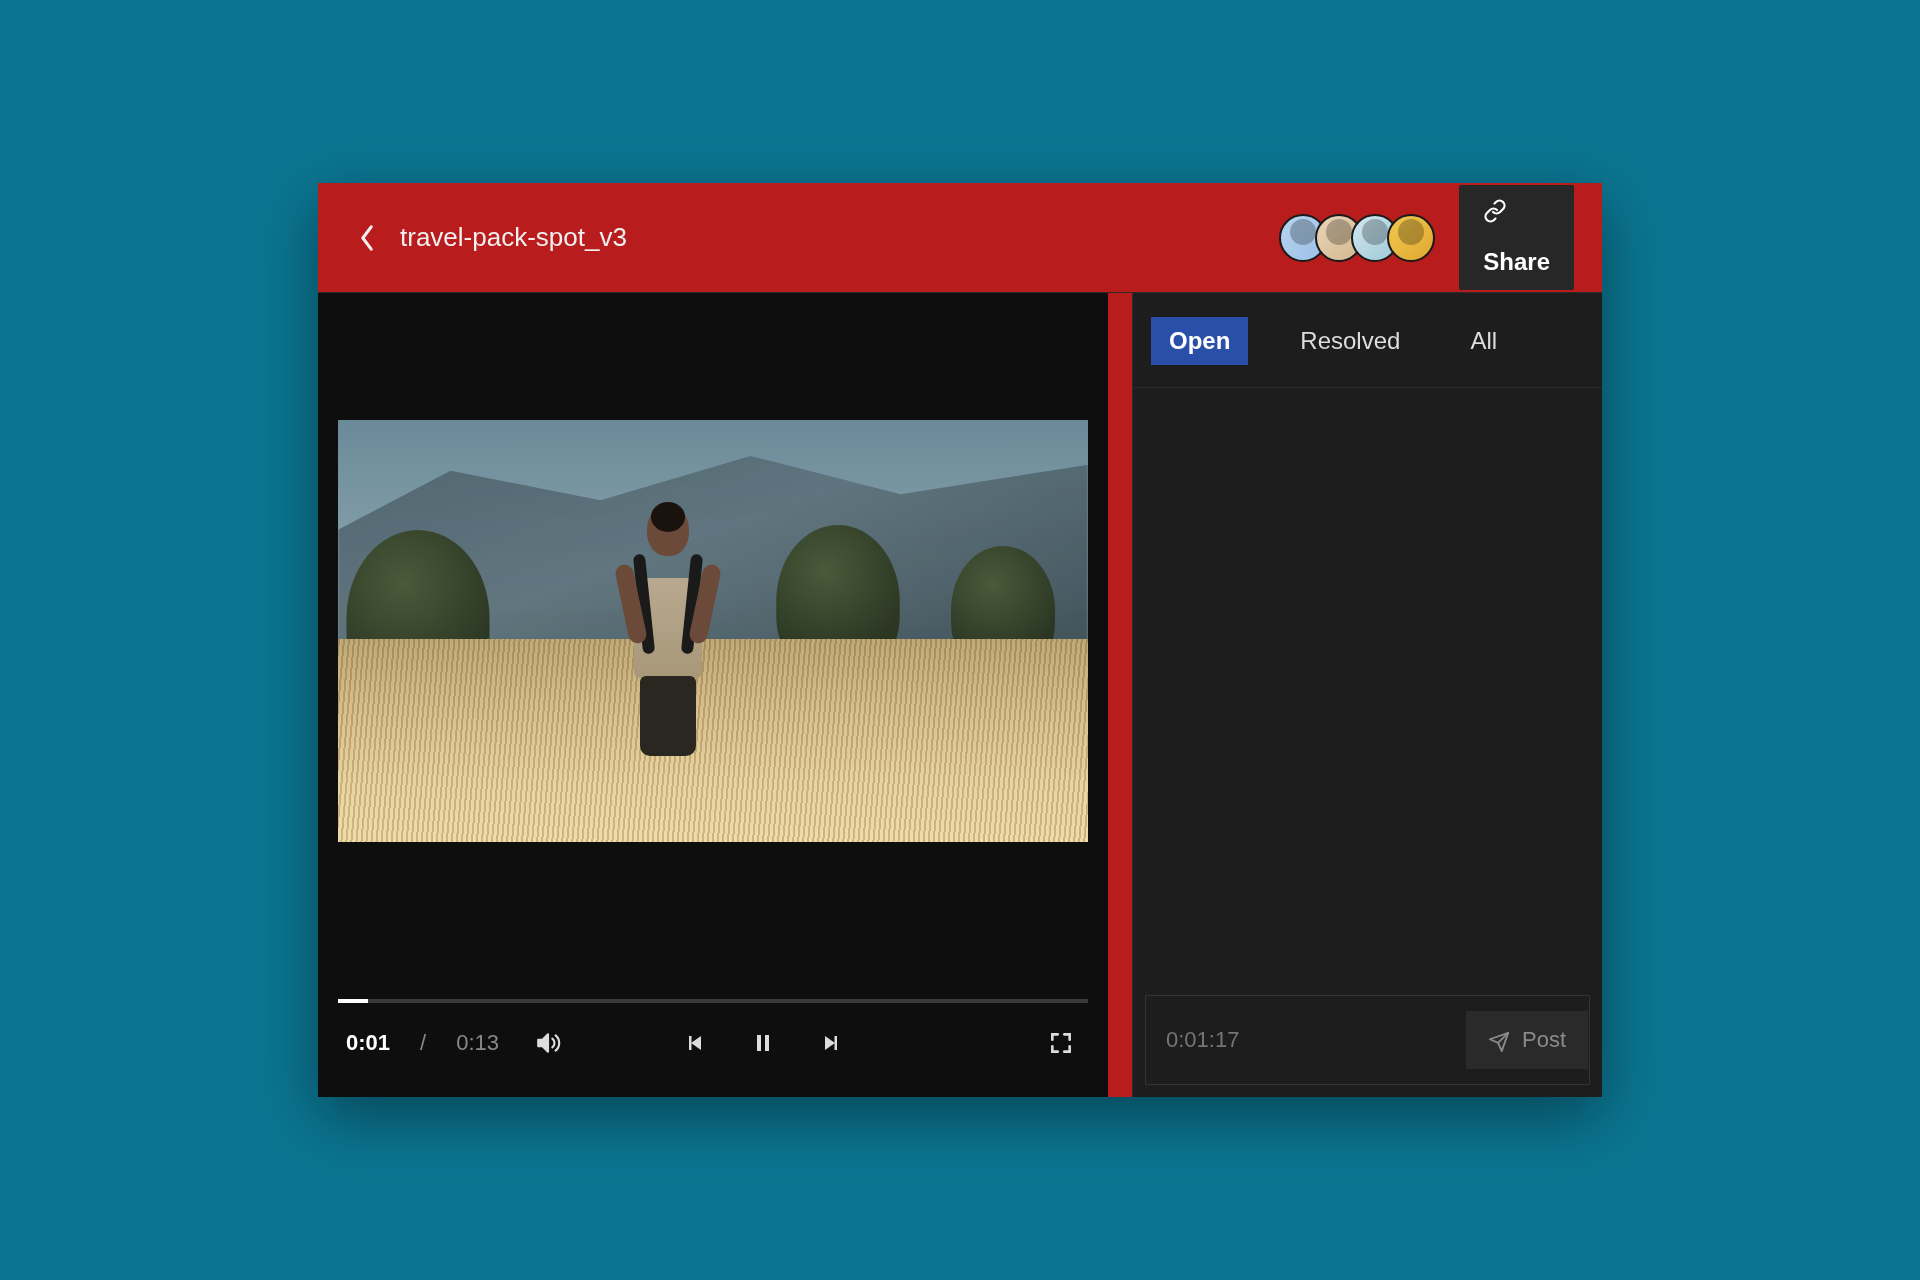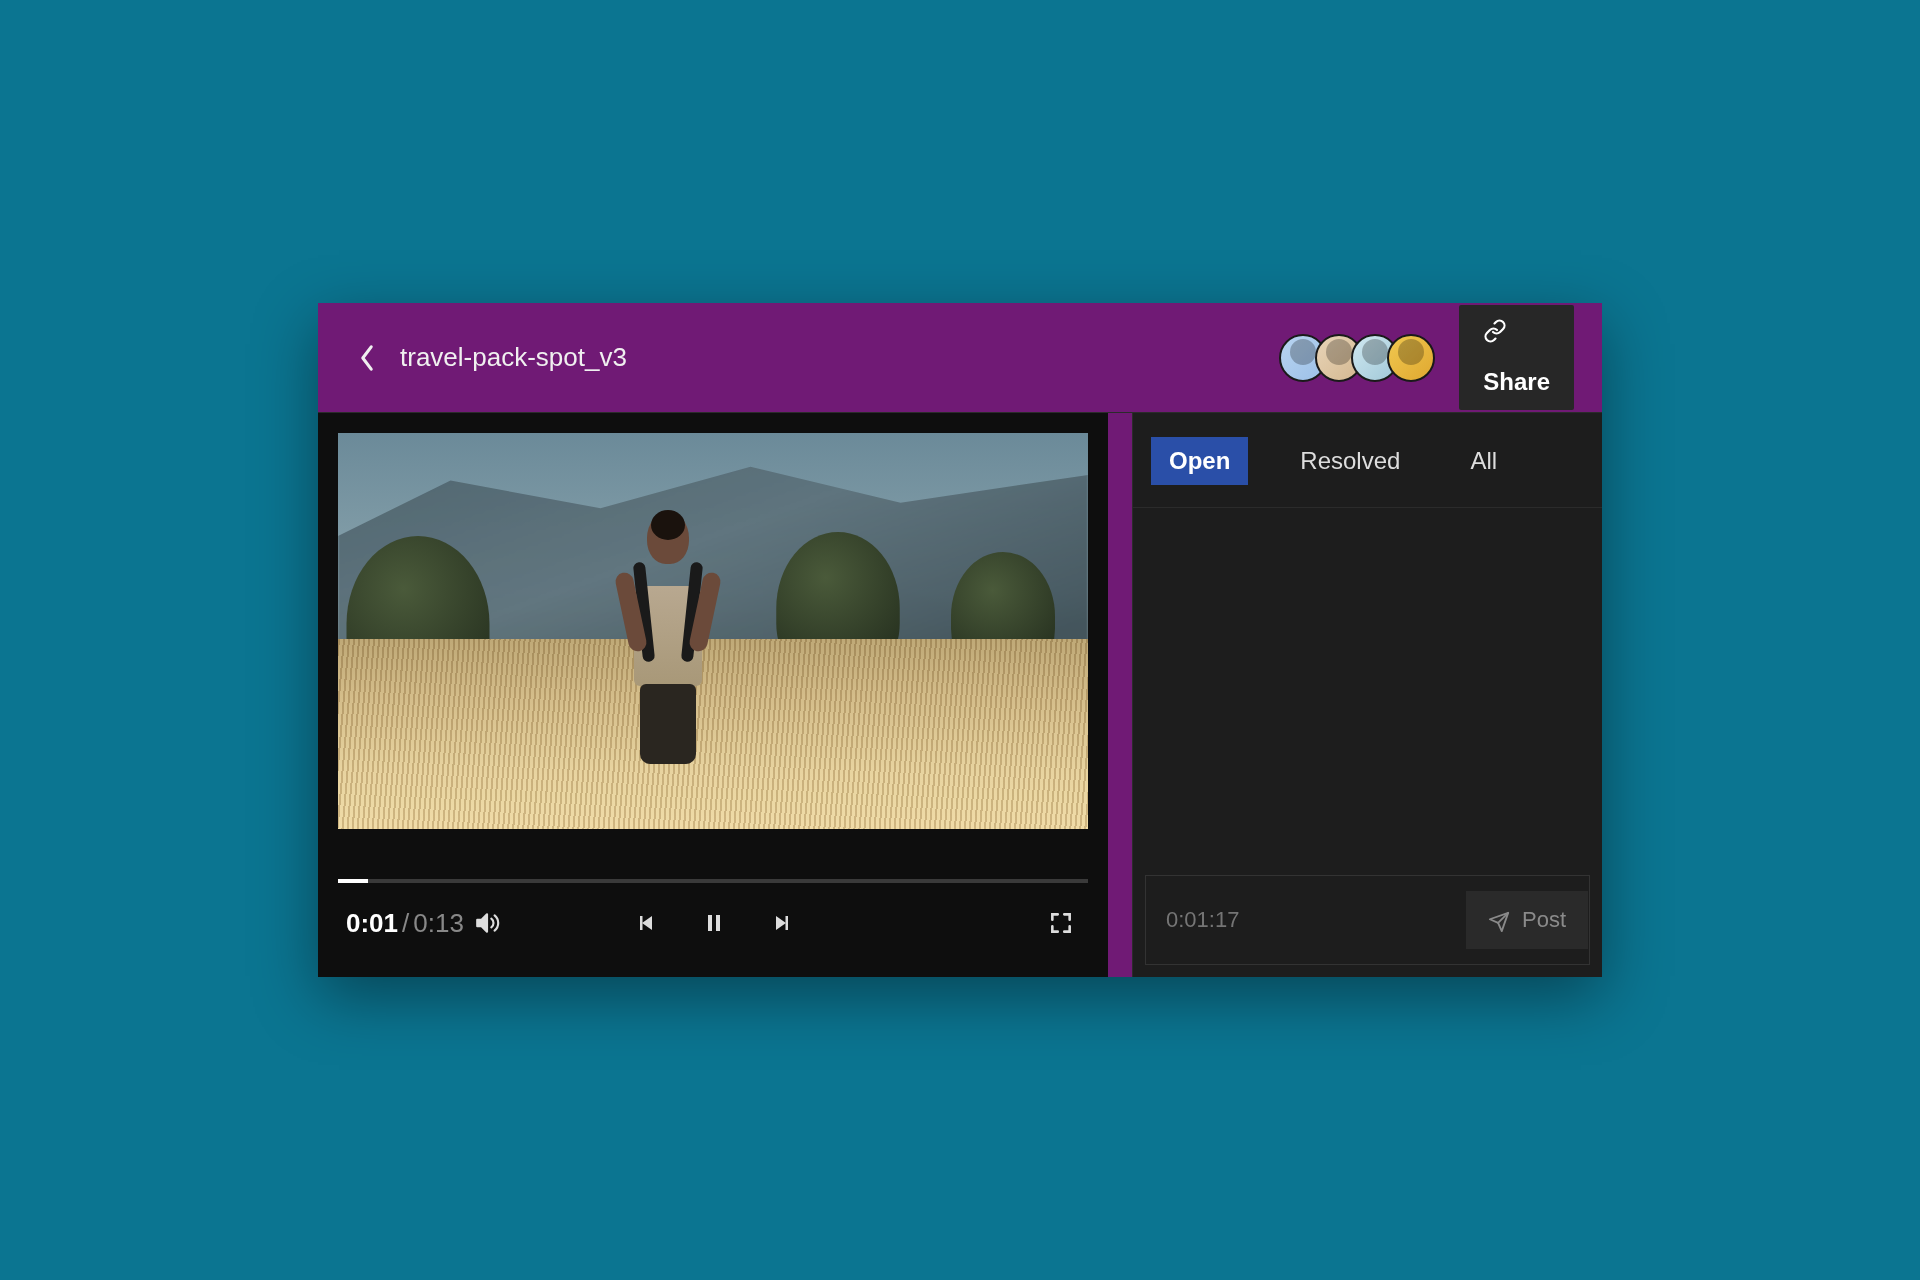--- a/index.html
+++ b/index.html
@@ -6,22 +6,22 @@
   html, body { width: 1920px; height: 1280px; }
   body {
     background: #0b7591;
     font-family: -apple-system, BlinkMacSystemFont, "Segoe UI", Helvetica, Arial, sans-serif;
     display: flex;
     align-items: center;
     justify-content: center;
   }
   .app-window {
     width: 1284px;
-    height: 674px;
-    background: #701a75;
+    height: 914px;
+    background: #b91c1c;
     box-shadow: 0 20px 60px rgba(0,0,0,0.4);
     display: flex;
     flex-direction: column;
     overflow: hidden;
   }
   
   .header {
     height: 110px;
     display: flex;
     align-items: center;
@@ -136,23 +136,23 @@
     cursor: pointer;
   }
   .scrub-prog {
     position:absolute; left:0; top:0; bottom:0;
     background:#fff;
   }
   .controls {
     height: 80px;
     display:flex;
     align-items:center;
-    gap: 4px;
+    gap: 30px;
     color:#ccc;
-    font-size: 26px;
+    font-size: 22px;
     padding: 0 8px;
   }
   .time-current { color:#fff; font-weight:600; }
   .time-sep { color:#888; }
   .time-total { color:#888; }
   .icon-btn { background:none; border:none; color:#ddd; cursor:pointer; display:flex; align-items:center; justify-content:center; padding:6px; }
   .icon-btn svg { width:26px; height:26px; }
   .play-cluster { margin: 0 auto; display:flex; align-items:center; gap:30px; }
   .play-cluster svg { width:24px; height:24px; }
   .fullscreen-btn { margin-left:auto; }

